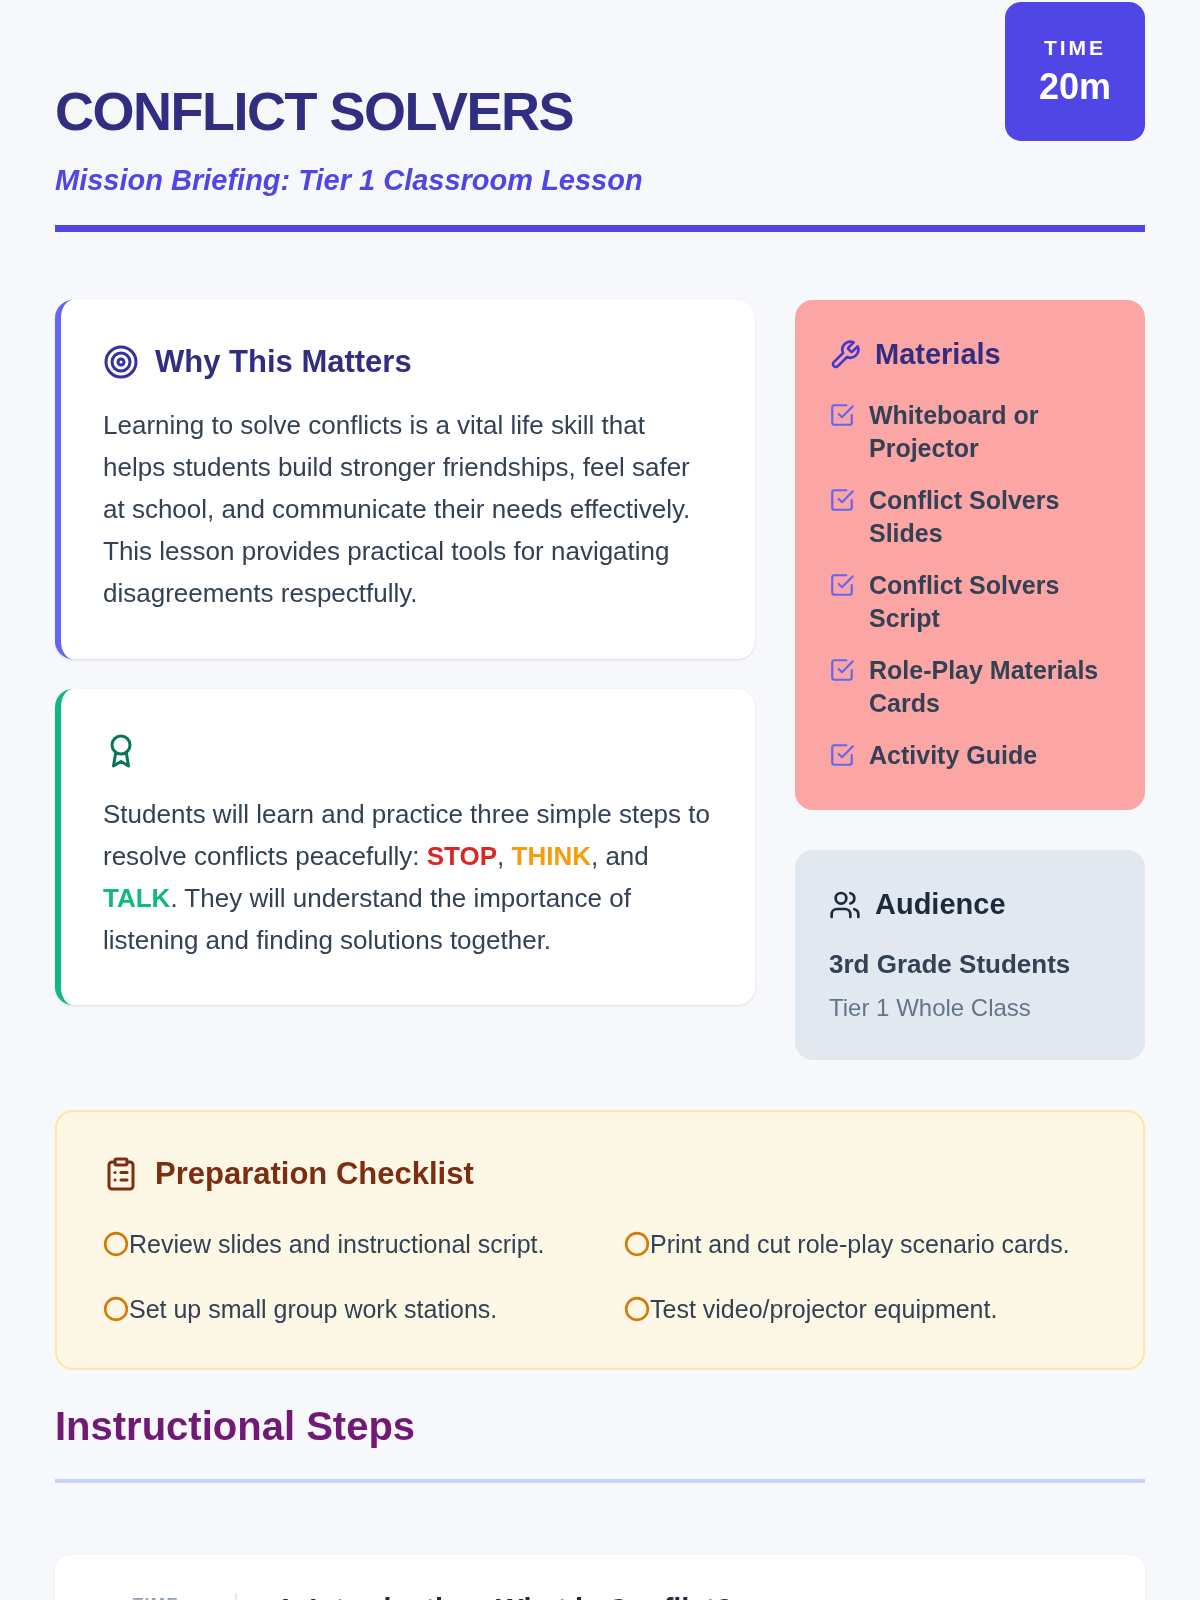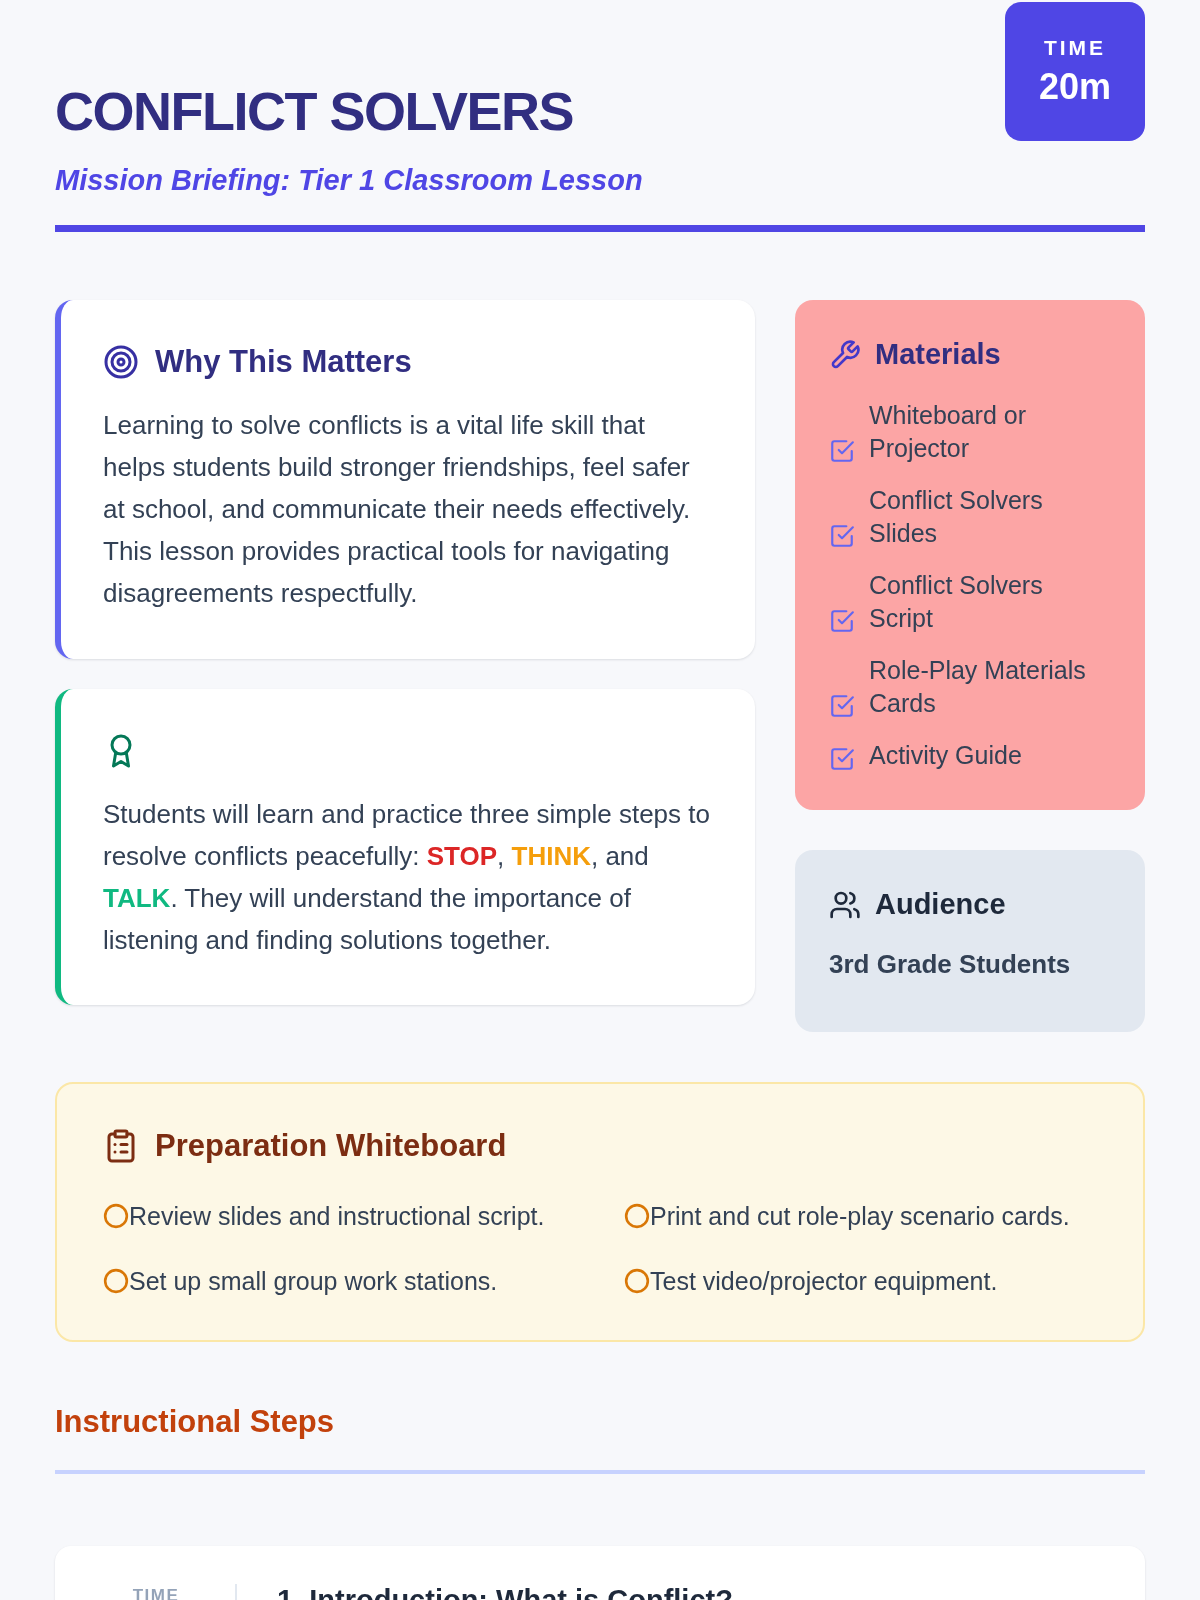--- a/index.html
+++ b/index.html
@@ -62,21 +62,21 @@
   .card p.body { font-size: 26px; line-height: 1.62; color: #334155; }
 
   
   .panel { border-radius: 18px; padding: 38px 34px; }
   .panel-materials { background: #fca5a5; }
   .panel-audience  { background: #e2e8f0; }
   .panel .card-head { margin-bottom: 28px; gap: 14px; }
   .panel .card-title { font-size: 29px; }
 
   .materials-list { list-style: none; display: flex; flex-direction: column; gap: 20px; }
-  .materials-list li { display: flex; align-items: flex-end; gap: 14px; }
+  .materials-list li { display: flex; align-items: flex-start; gap: 14px; font-weight: bold; }
   .materials-list .cb-icon { flex: 0 0 auto; margin-top: 3px; display: inline-flex; }
   .materials-list .m-label { font-size: 25px; line-height: 1.3; color: #334155; }
 
   .aud-primary   { font-size: 26px; font-weight: bold; color: #334155; margin-bottom: 14px; }
   .aud-secondary { font-size: 24px; color: #64748b; }
 
   
   .prep-card {
     margin-top: 50px;
     background: #fdf8e6; border: 2px solid #fbe7a7; border-radius: 18px;
@@ -85,21 +85,21 @@
   .prep-card .card-head { margin-bottom: 38px; }
   .prep-grid {
     list-style: none;
     display: grid; grid-template-columns: 1fr 1fr; column-gap: 48px; row-gap: 36px;
   }
   .prep-grid li { display: flex; align-items: center; gap: 0; }
   .prep-grid .ring-icon { flex: 0 0 auto; display: inline-flex; }
   .prep-grid .p-label { font-size: 25px; color: #334155; }
 
   
-  .steps-title { margin-top: 62px; font-size: 31px; font-weight: bold; color: #c2410c; }
+  .steps-title { margin-top: 34px; font-size: 40px; font-weight: bold; color: #701a75; }
   .steps-rule  { margin-top: 30px; height: 4px; background: #c7d2fe; border: none; }
   .steps-list  { margin-top: 72px; display: flex; flex-direction: column; gap: 30px; }
 
   .step-card {
     background: #ffffff; border-radius: 16px;
     box-shadow: 0 1px 3px rgba(15,23,42,.07), 0 1px 2px rgba(15,23,42,.05);
     padding: 38px 42px 60px 42px;
     display: flex; align-items: flex-start;
   }
   .step-time {
@@ -225,38 +225,39 @@
           <svg width="32" height="32" viewBox="0 0 24 24" fill="none" stroke="#1e293b" stroke-width="2" stroke-linecap="round" stroke-linejoin="round">
             <path d="M16 21v-2a4 4 0 0 0-4-4H6a4 4 0 0 0-4 4v2"></path>
               <circle cx="9" cy="7" r="4"></circle>
               <path d="M22 21v-2a4 4 0 0 0-3-3.87"></path>
               <path d="M16 3.13a4 4 0 0 1 0 7.75"></path>
           </svg>
         </span>
         <h2 class="card-title t-slate">Audience</h2>
       </div>
       <div class="aud-primary">3rd Grade Students</div>
+      <div class="aud-secondary">Tier 1 Whole Class</div>
     </section>
 
   </div>
 </div>
 
 <section class="prep-card">
   <div class="card-head">
     <span class="hd-icon">
       <svg width="36" height="36" viewBox="0 0 24 24" fill="none" stroke="#7c2d12" stroke-width="2" stroke-linecap="round" stroke-linejoin="round">
         <rect x="8" y="2" width="8" height="4" rx="1"></rect>
         <path d="M16 4h2a2 2 0 0 1 2 2v14a2 2 0 0 1-2 2H6a2 2 0 0 1-2-2V6a2 2 0 0 1 2-2h2"></path>
         <path d="M12 11h4"></path>
           <path d="M12 16h4"></path>
           <path d="M8 11h.01"></path>
           <path d="M8 16h.01"></path>
       </svg>
     </span>
-    <h2 class="card-title t-brown">Preparation Whiteboard</h2>
+    <h2 class="card-title t-brown">Preparation Checklist</h2>
   </div>
   <ul class="prep-grid">
   <li>
     <span class="ring-icon">
       <svg width="26" height="26" viewBox="0 0 24 24" fill="none" stroke="#d97706" stroke-width="2.4">
         <circle cx="12" cy="12" r="10"></circle>
       </svg>
     </span>
     <span class="p-label">Review slides and instructional script.</span>
   </li>

